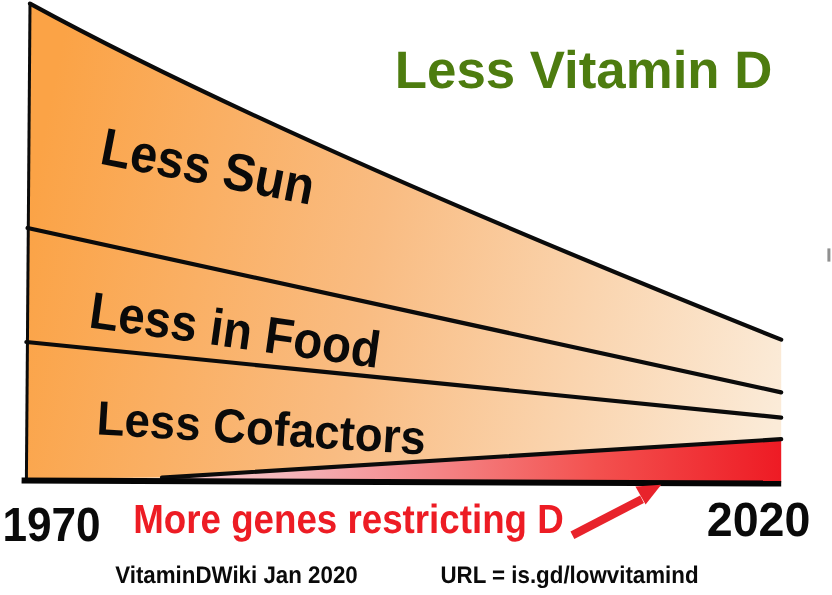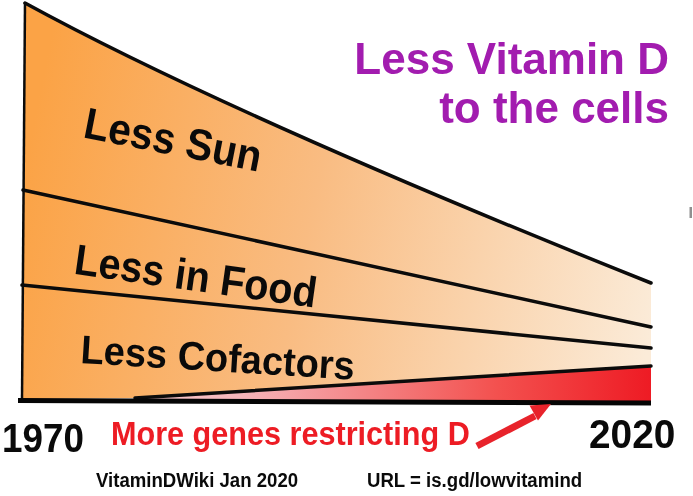--- a/index.html
+++ b/index.html
@@ -9,22 +9,22 @@
   }
   .stage svg{position:absolute;left:0;top:0;}
   .lbl{
     position:absolute;white-space:pre;line-height:1;font-weight:700;
     transform-origin:0 0;letter-spacing:0;
   }
   .lbl-sun      {left:89px;top:101px;font-size:44px;transform:rotate(11deg) scaleX(.92);}
   .lbl-food     {left:78px;top:238px;font-size:43px;transform:rotate(8deg) scaleX(.92);}
   .lbl-cof      {left:82px;top:329px;font-size:40px;transform:rotate(3.5deg) scaleX(.95);}
   .title{
-    position:absolute;left:329px;top:35px;width:340px;text-align:right;
-    font-size:44px;line-height:1.11;color:#a21caf;
+    position:absolute;left:329px;top:35px;width:340px;text-align:left;
+    font-size:44px;line-height:1.11;color:#4d7c0f;
   }
   .yr{position:absolute;font-size:40px;line-height:1;transform-origin:0 0;}
   .yr-1970{left:2px;top:418px;transform:scaleX(.92);}
   .yr-2020{left:589px;top:414px;transform:scaleX(.97);}
   .genes{
     position:absolute;left:111px;top:416px;font-size:34px;line-height:1;
     color:#ED1C24;transform-origin:0 0;transform:scaleX(.90);
   }
   .foot{position:absolute;top:470px;font-size:20px;line-height:1;transform-origin:0 0;transform:scaleX(.93);}
   .foot-src{left:96px;}
@@ -65,21 +65,20 @@
     <g>
       <line x1="477" y1="446" x2="535" y2="416" stroke="#E8232B" stroke-width="7"></line>
       <polygon points="551,404 538,420.5 529.5,405.5" fill="#E8232B"></polygon>
     </g>
 
     <rect x="689.5" y="207" width="2.5" height="11" fill="#909090"></rect>
   </svg>
 
   <div class="title">
     <div>Less Vitamin D</div>
-    <div>to the cells</div>
   </div>
 
   <div class="lbl lbl-sun">Less Sun</div>
   <div class="lbl lbl-food">Less in Food</div>
   <div class="lbl lbl-cof">Less Cofactors</div>
 
   <div class="yr yr-1970">1970</div>
   <div class="yr yr-2020">2020</div>
 
   <div class="genes">More genes restricting D</div>

